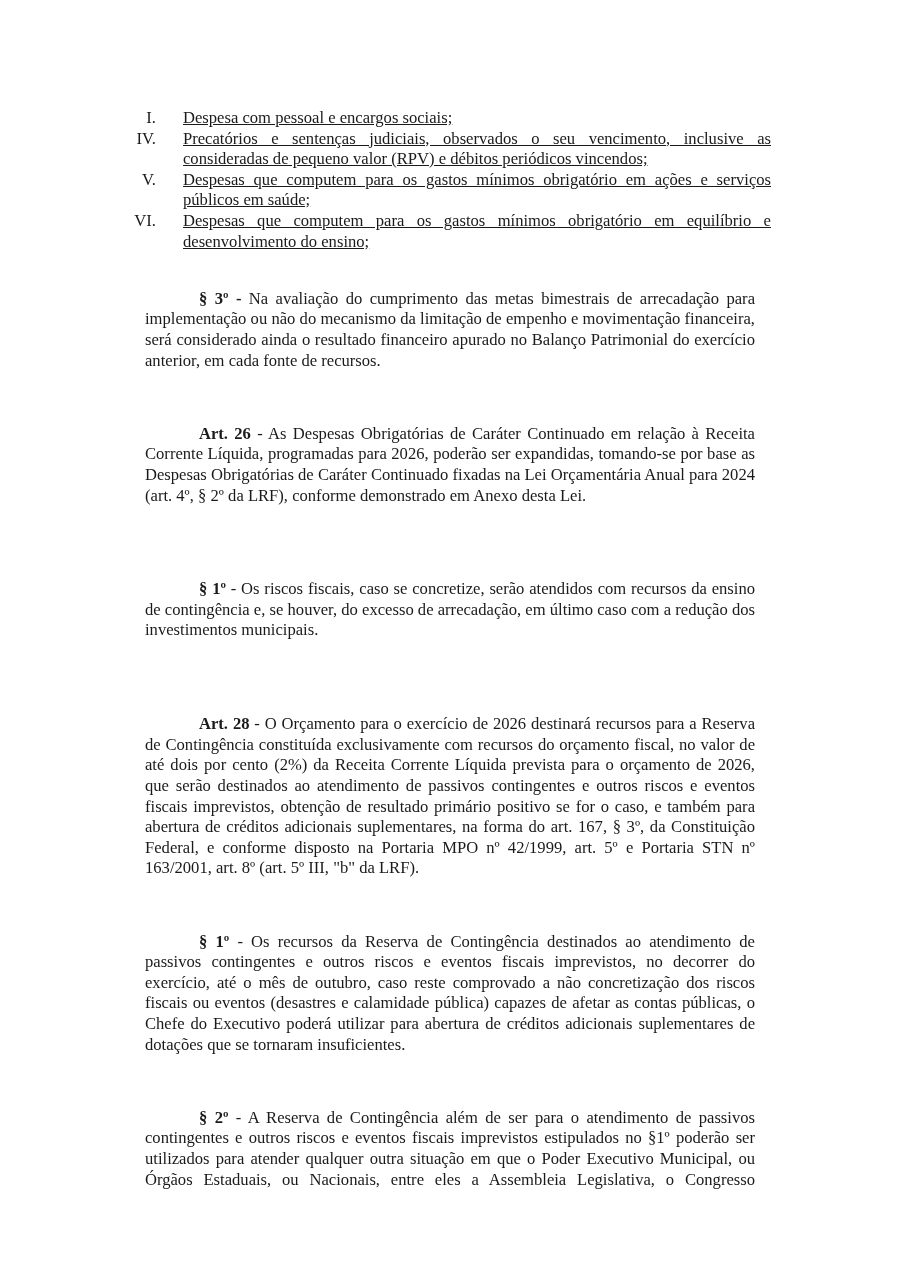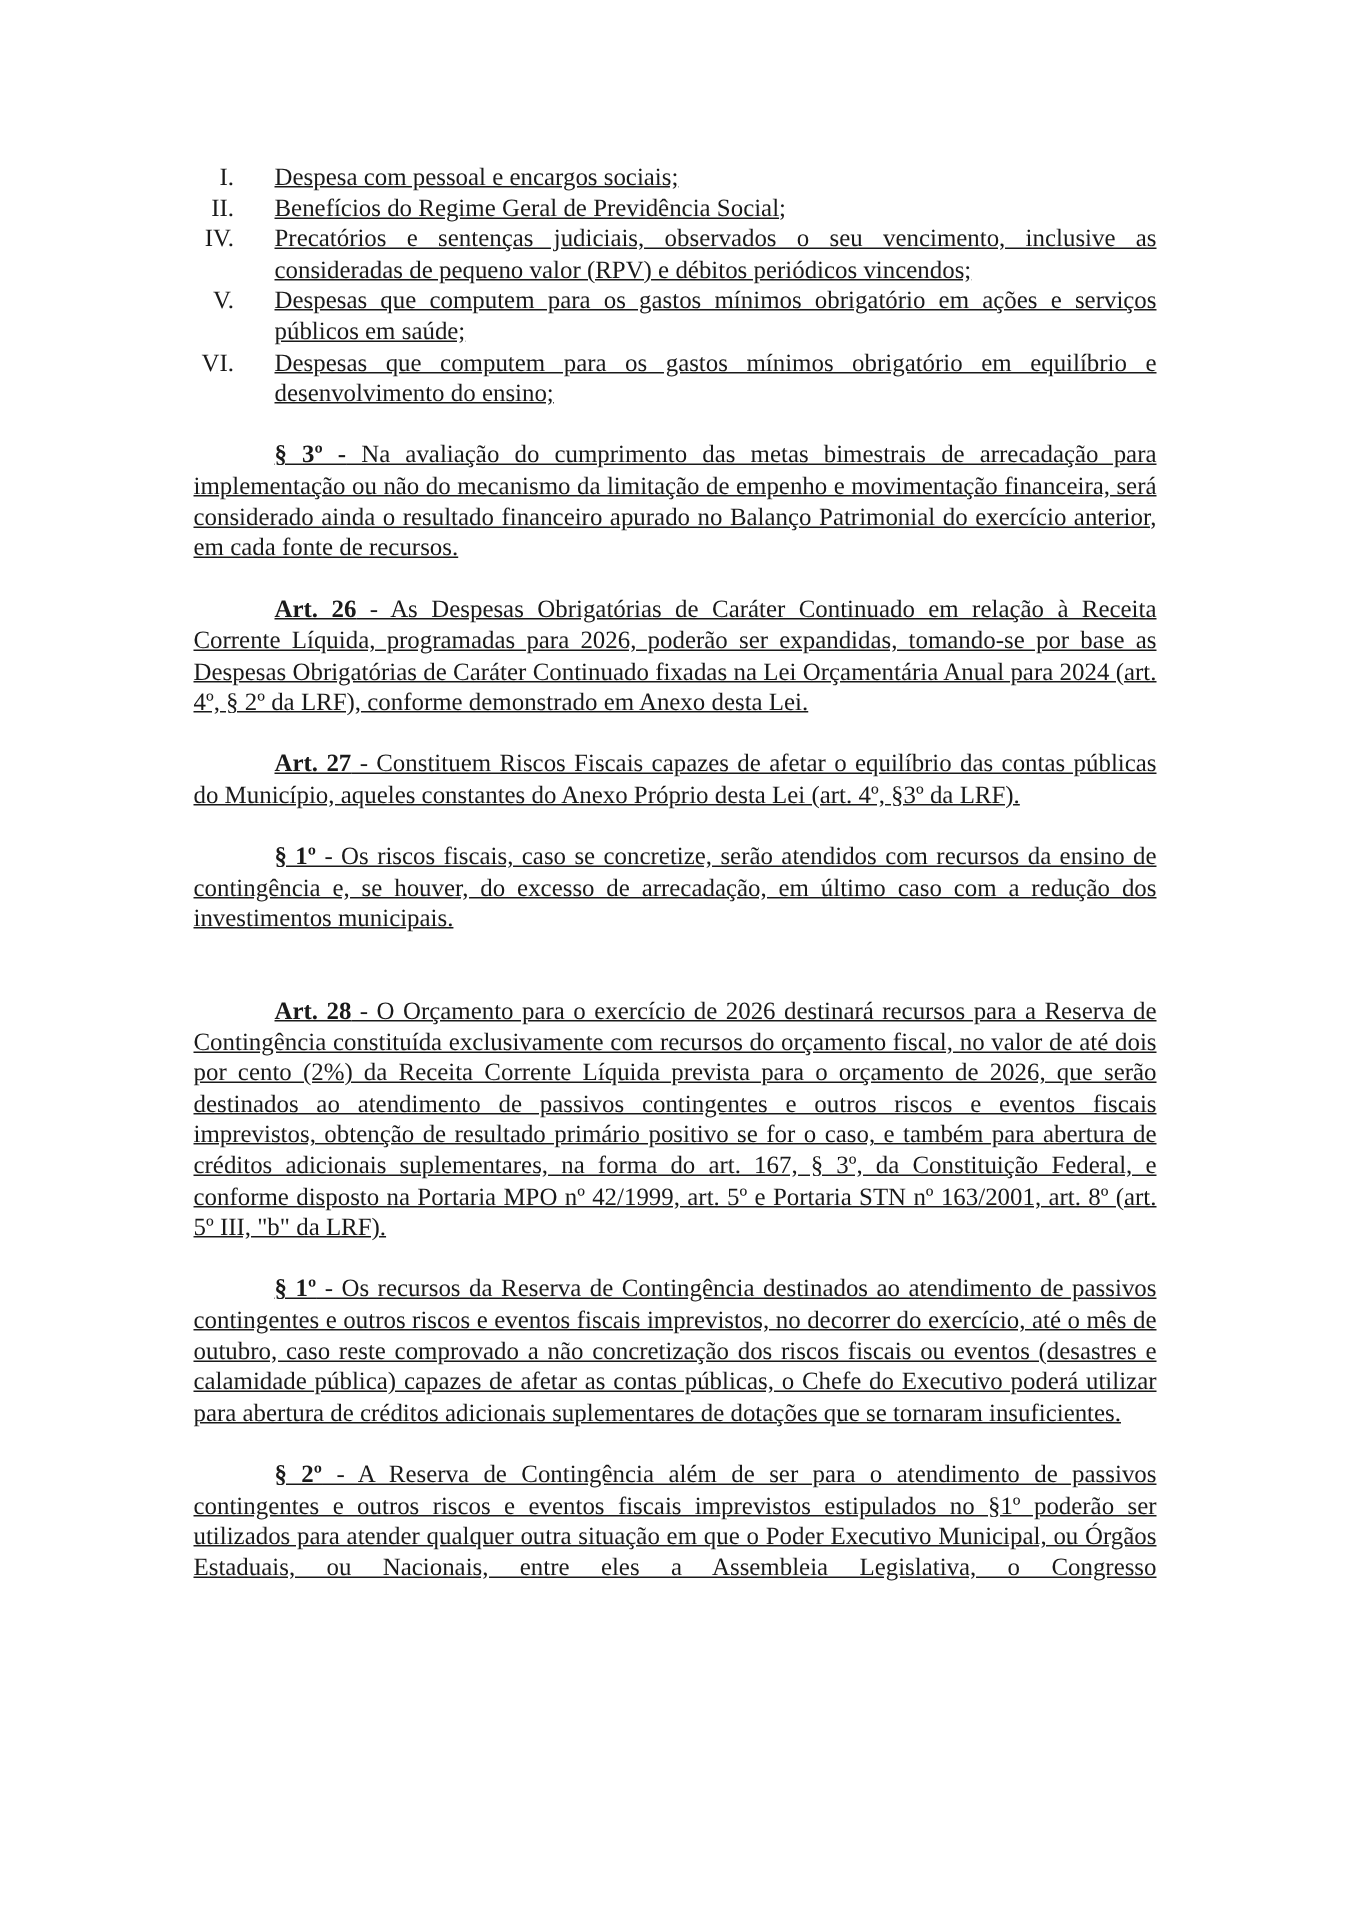--- a/index.html
+++ b/index.html
@@ -38,46 +38,41 @@
       flex: 0 0 27px;
     }
     .item-text {
       margin-left: 27px;
       flex: 1;
       text-align: justify;
       text-align-last: left;
       text-decoration: underline;
     }
     .para {
-      margin: 0;
+      margin: 16px;
       text-indent: 54px;
       text-align: justify;
       text-align-last: left;
-      text-decoration: underline;
     }
     .gap {
       height: 20.6px;
     }
     .label {
       font-weight: bold;
     }
   </style>
 </head>
 <body>
 
 <div class="page">
 
   <ul class="list">
     <li class="list-item">
       <span class="numeral">I.</span>
       <span class="item-text">Despesa com pessoal e encargos sociais;</span>
-    </li>
-    <li class="list-item">
-      <span class="numeral">II.</span>
-      <span class="item-text">Benefícios do Regime Geral de Previdência Social;</span>
     </li>
     <li class="list-item">
       <span class="numeral">IV.</span>
       <span class="item-text">Precatórios e sentenças judiciais, observados o seu vencimento, inclusive as consideradas de pequeno valor (RPV) e débitos periódicos vincendos;</span>
     </li>
     <li class="list-item">
       <span class="numeral">V.</span>
       <span class="item-text">Despesas que computem para os gastos mínimos obrigatório em ações e serviços públicos em saúde;</span>
     </li>
     <li class="list-item">
@@ -93,23 +88,20 @@
   </p>
 
   <div class="gap"></div>
 
   <p class="para">
     <span class="label">Art. 26</span><span> - As Despesas Obrigatórias de Caráter Continuado em relação à Receita Corrente Líquida, programadas para 2026, poderão ser expandidas, tomando-se por base as Despesas Obrigatórias de Caráter Continuado fixadas na Lei Orçamentária Anual para 2024 (art. 4º, § 2º da LRF), conforme demonstrado em Anexo desta Lei.</span>
   </p>
 
   <div class="gap"></div>
 
-  <p class="para">
-    <span class="label">Art. 27</span><span> - Constituem Riscos Fiscais capazes de afetar o equilíbrio das contas públicas do Município, aqueles constantes do Anexo Próprio desta Lei (art. 4º, §3º da LRF).</span>
-  </p>
 
   <div class="gap"></div>
 
   <p class="para">
     <span class="label">§ 1º</span><span> - Os riscos fiscais, caso se concretize, serão atendidos com recursos da ensino de contingência e, se houver, do excesso de arrecadação, em último caso com a redução dos investimentos municipais.</span>
   </p>
 
   <div class="gap"></div>
 
 

